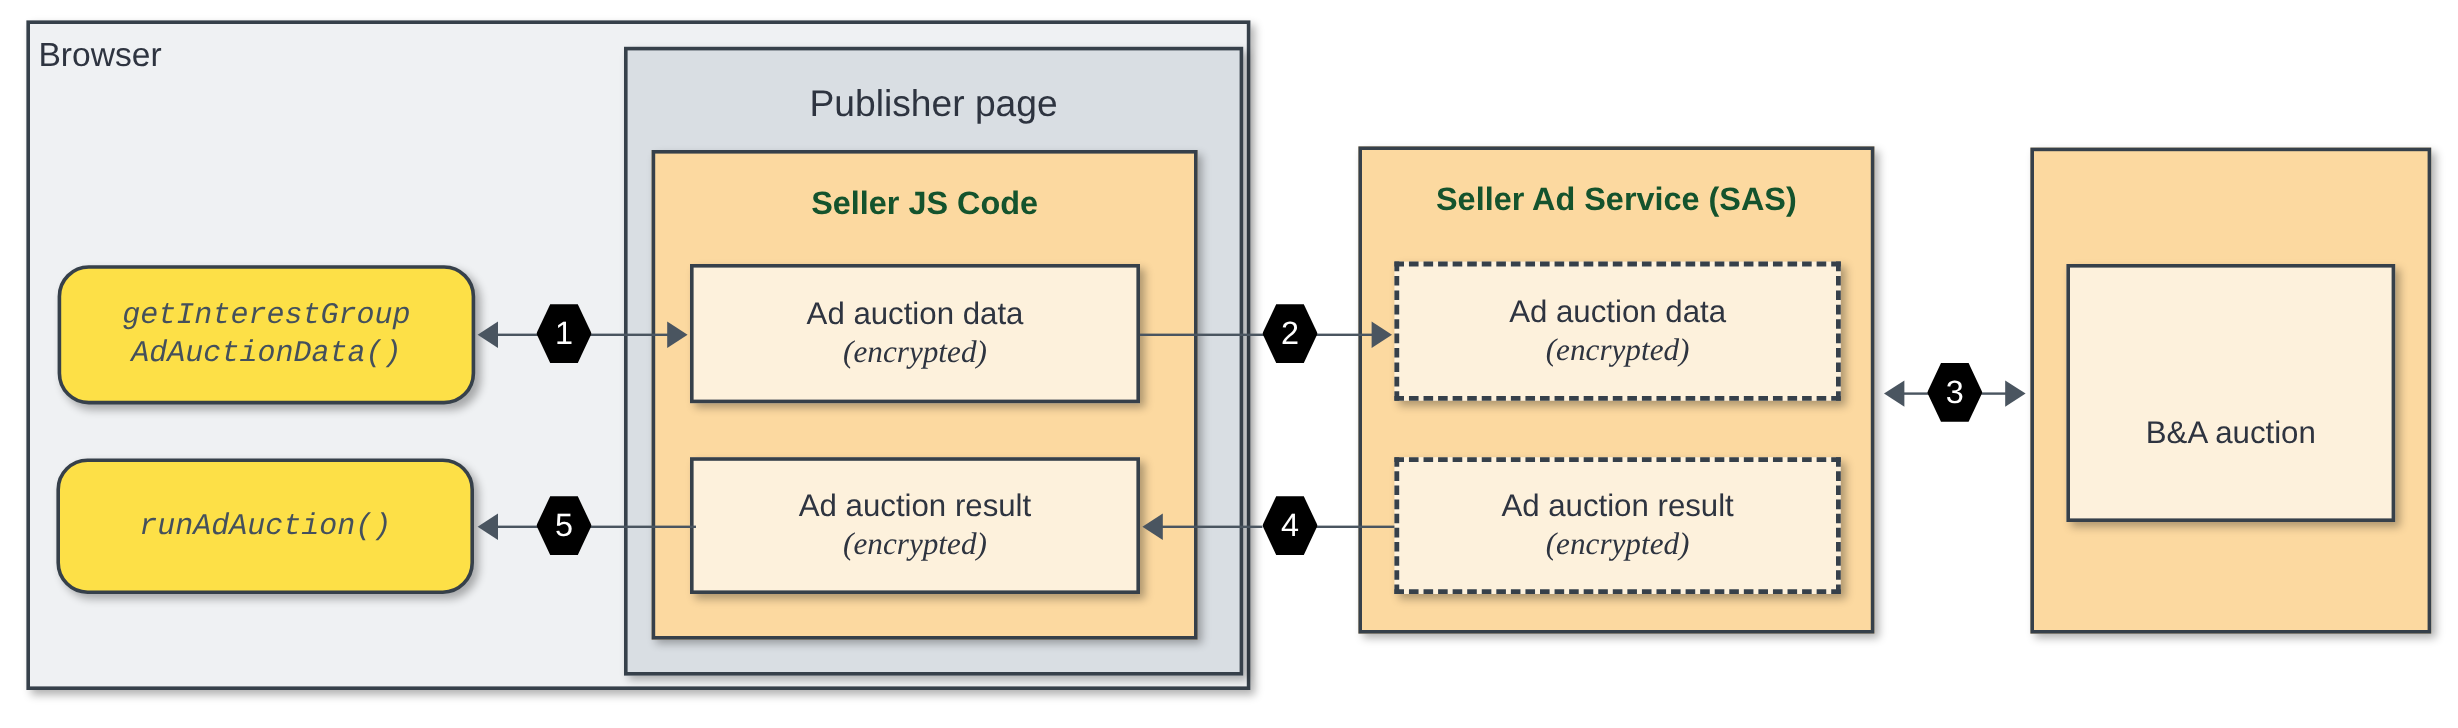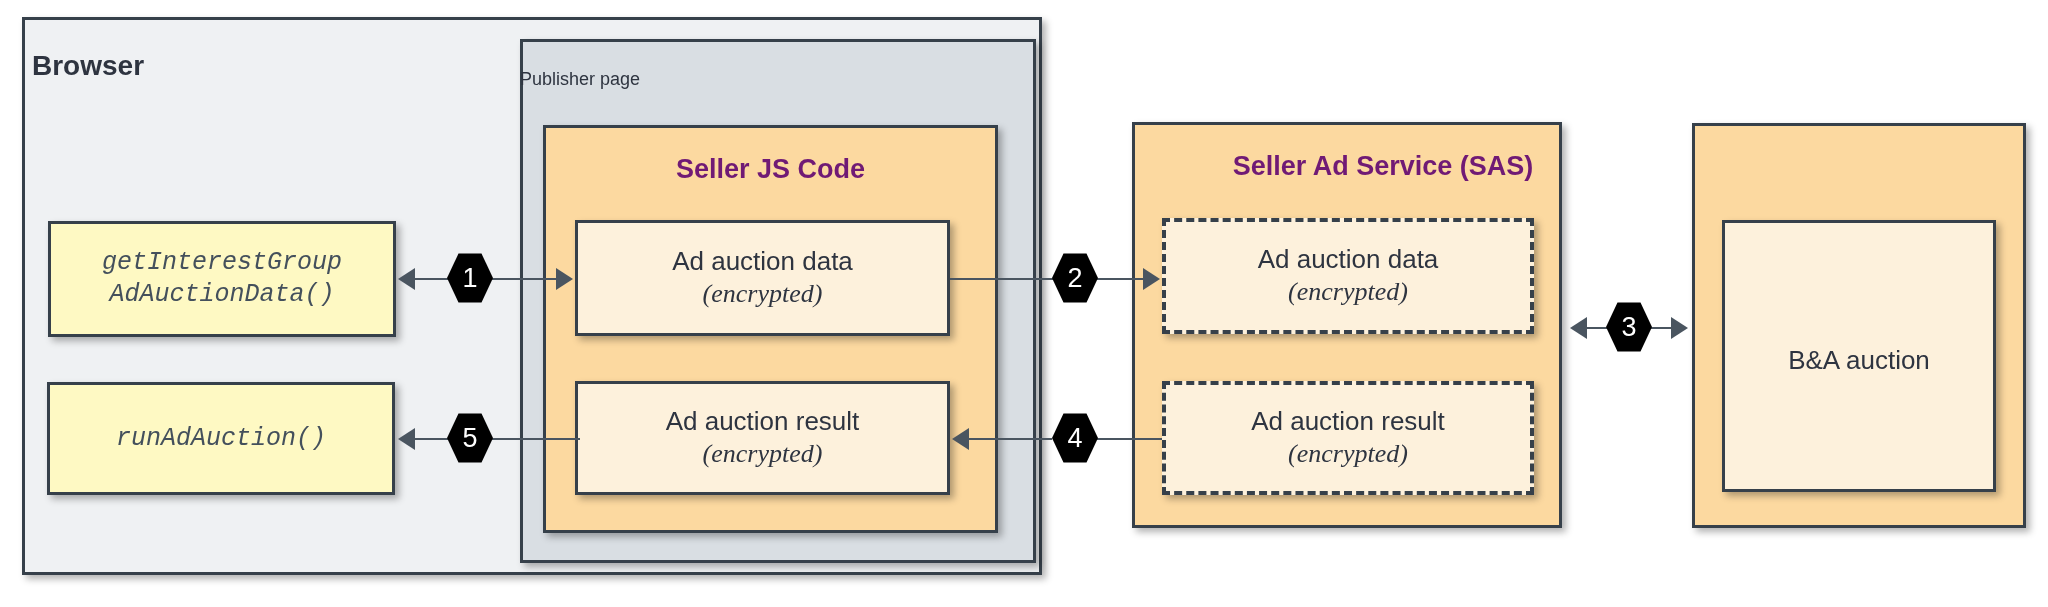--- a/index.html
+++ b/index.html
@@ -41,48 +41,48 @@
     background: #fcd9a0;
   }
   .cream-box {
     background: #fdf1dc;
   }
   .cream-box.dashed {
     border-style: dashed;
     border-width: 4px;
   }
   .green-box {
-    background: #fef9c3;
+    background: #fde047;
+    border-radius: 26px;
   }
 
   
   .title-bold {
     font-weight: bold;
     font-size: 27px;
     line-height: 1.1;
-    color: #701a75;
+    color: #14532d;
     text-align: center;
     white-space: nowrap;
   }
   .title-plain {
     font-weight: normal;
-    font-size: 18px;
+    font-size: 31px;
     line-height: 1.1;
     color: #2e3440;
-    text-align: left;
+    text-align: center;
     white-space: nowrap;
   }
   .browser-label {
     position: absolute;
     left: 32px;
     top: 30px;
-    font-weight: bold;
+    font-weight: normal;
     font-size: 28px;
     color: #2e3440;
-    margin-top: 20px;
   }
   .cell-text {
     font-size: 26px;
     line-height: 1.22;
     text-align: center;
     color: #2e3440;
     white-space: nowrap;
   }
   .cell-text .ital { font-style: italic; display: block; font-family: Liberation Serif, serif; }
   .mono-ital {
@@ -165,40 +165,40 @@
 
   <div class="box cream-box" style="left:575px; top:381px; width:375px; height:114px; justify-content:center;">
     <div class="cell-text">
       <span>Ad auction result</span>
       <span class="ital">(encrypted)</span>
     </div>
   </div>
 
   <div class="box orange-frame" style="left:1132px; top:122px; width:430px; height:406px;">
   </div>
-  <div class="title-bold" style="position:absolute; left:1132px; top:152px; width:430px;padding-left:36px;">Seller Ad Service (SAS)</div>
+  <div class="title-bold" style="position:absolute; left:1132px; top:152px; width:430px;">Seller Ad Service (SAS)</div>
 
   <div class="box cream-box dashed" style="left:1162px; top:218px; width:372px; height:116px; justify-content:center;">
     <div class="cell-text">
       <span>Ad auction data</span>
       <span class="ital">(encrypted)</span>
     </div>
   </div>
 
   <div class="box cream-box dashed" style="left:1162px; top:381px; width:372px; height:114px; justify-content:center;">
     <div class="cell-text">
       <span>Ad auction result</span>
       <span class="ital">(encrypted)</span>
     </div>
   </div>
 
   <div class="box orange-frame" style="left:1692px; top:123px; width:334px; height:405px;">
   </div>
 
-  <div class="box cream-box" style="left:1722px; top:220px; width:274px; height:272px; justify-content:flex-start;">
+  <div class="box cream-box" style="left:1722px; top:220px; width:274px; height:215px; justify-content:flex-start;">
     <div class="cell-text" style="margin-top:122px;">B&amp;A auction</div>
   </div>
 
   <div class="arrow arrow-left" style="left:398px; top:268px;"></div>
   <div class="line" style="left:415px; top:278px; width:35px;"></div>
   <div class="line" style="left:490px; top:278px; width:78px;"></div>
   <div class="arrow arrow-right" style="left:556px; top:268px;"></div>
   <div class="hexbadge" style="left:447px; top:252px;">1</div>
 
   <div class="line" style="left:950px; top:278px; width:105px;"></div>

